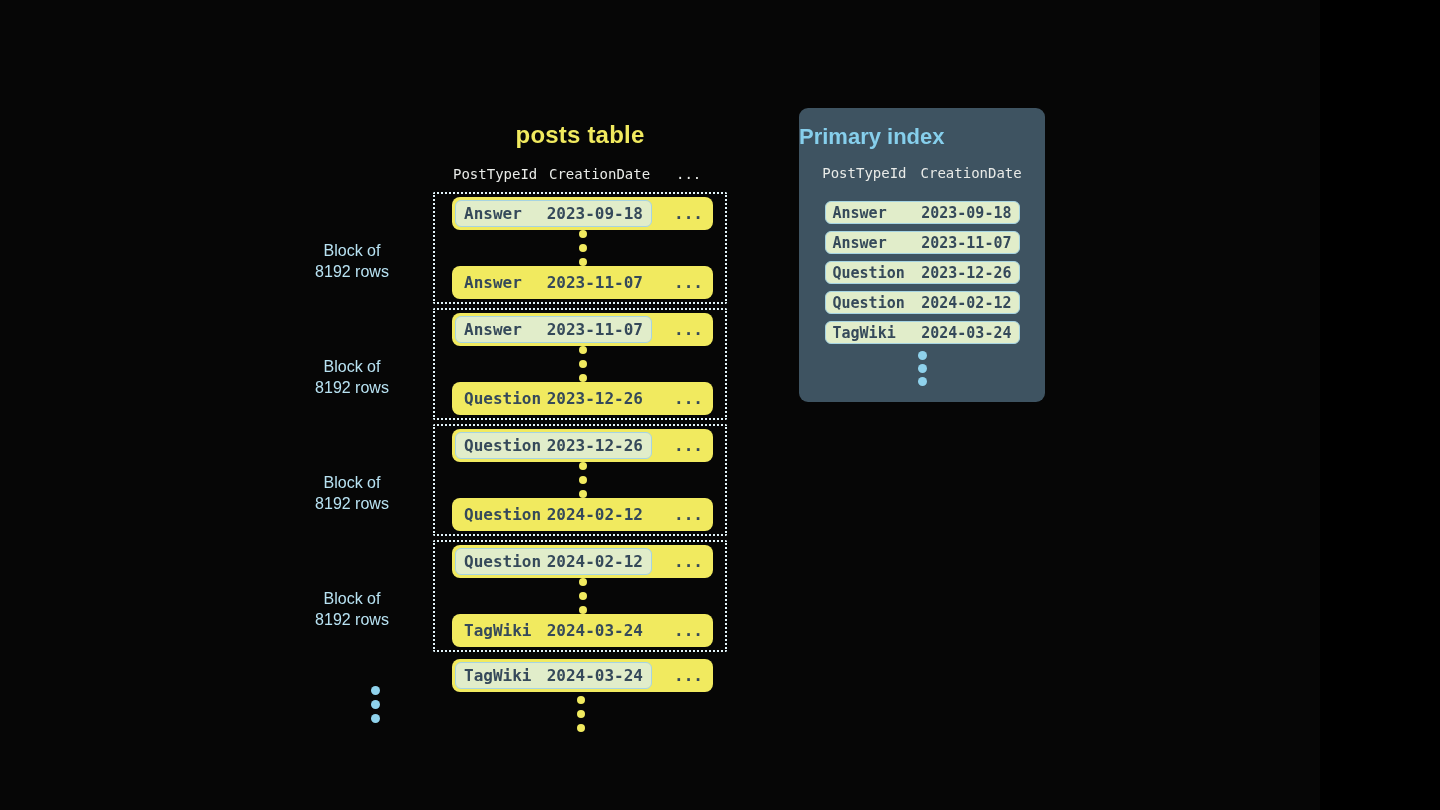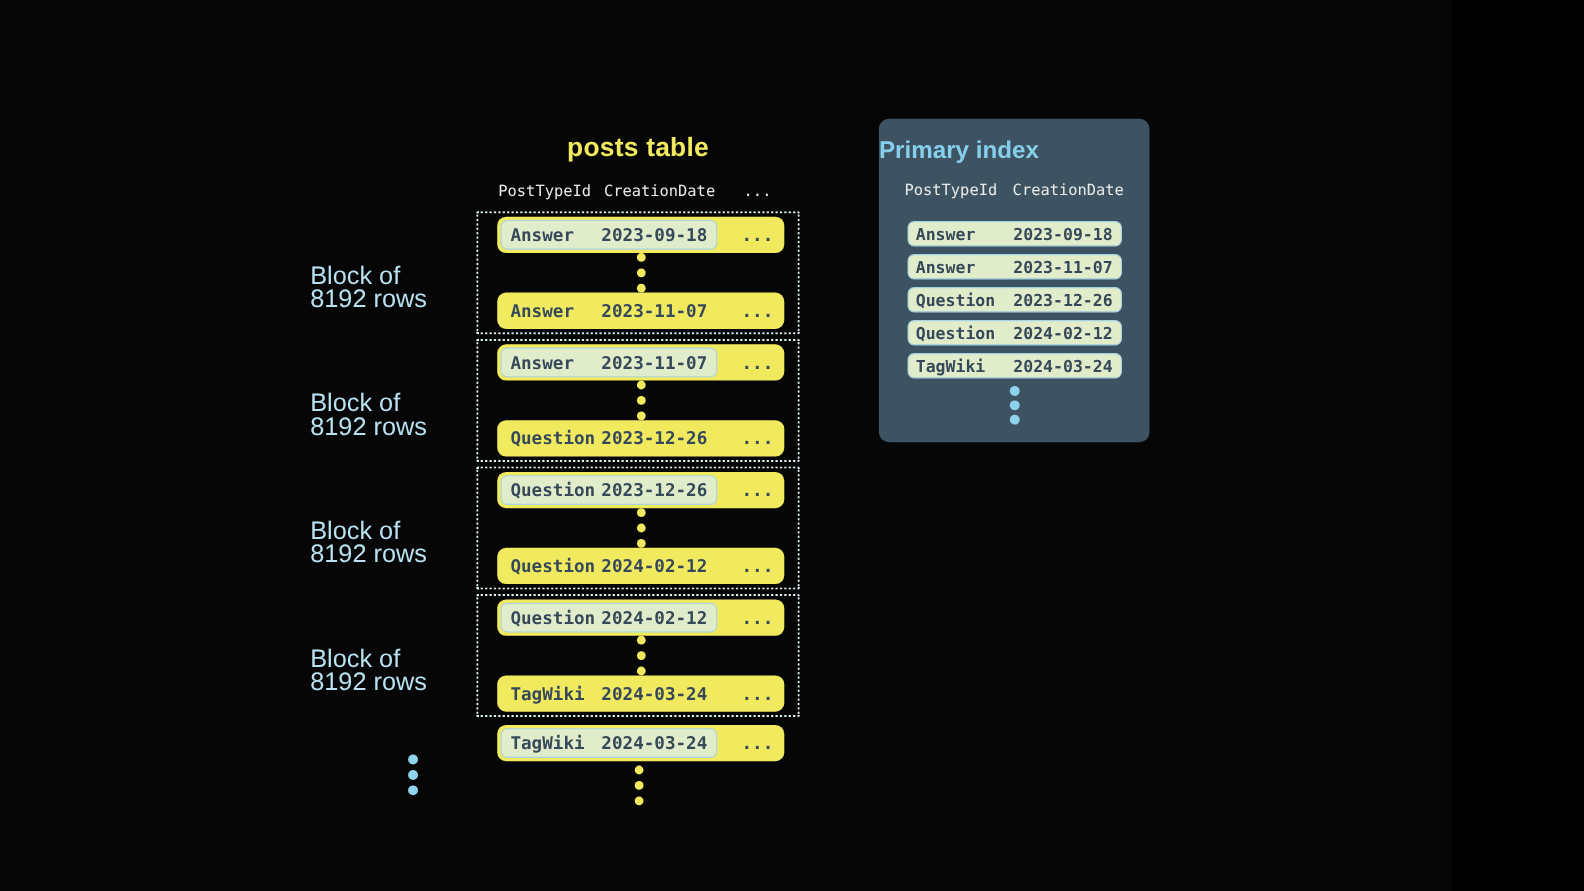--- a/index.html
+++ b/index.html
@@ -30,22 +30,22 @@
   .blocks { position:absolute; left:433px; top:192px; width:294px; }
   .block {
     position:relative;
     border:2px dotted var(--dotted-border);
     border-radius:2px;
     padding:3px 12px 3px 17px;
     margin-bottom:4px;
   }
   .block-label {
     position:absolute; right:calc(100% + 13px); top:46px;
-    width:140px; text-align:left; white-space:nowrap;
-    font-size:23px; line-height:21px; color:var(--label-blue);
+    width:140px; text-align:center; white-space:nowrap;
+    font-size:16px; line-height:21px; color:var(--label-blue);
   }
   .row {
     display:flex; align-items:center;
     height:33px; border-radius:8px;
     background:var(--yellow);
     padding:0 10px 0 3px;
     font-family:"DejaVu Sans Mono", monospace;
     font-weight:700; font-size:16px; color:var(--dark-text);
   }
   .cellbox {

